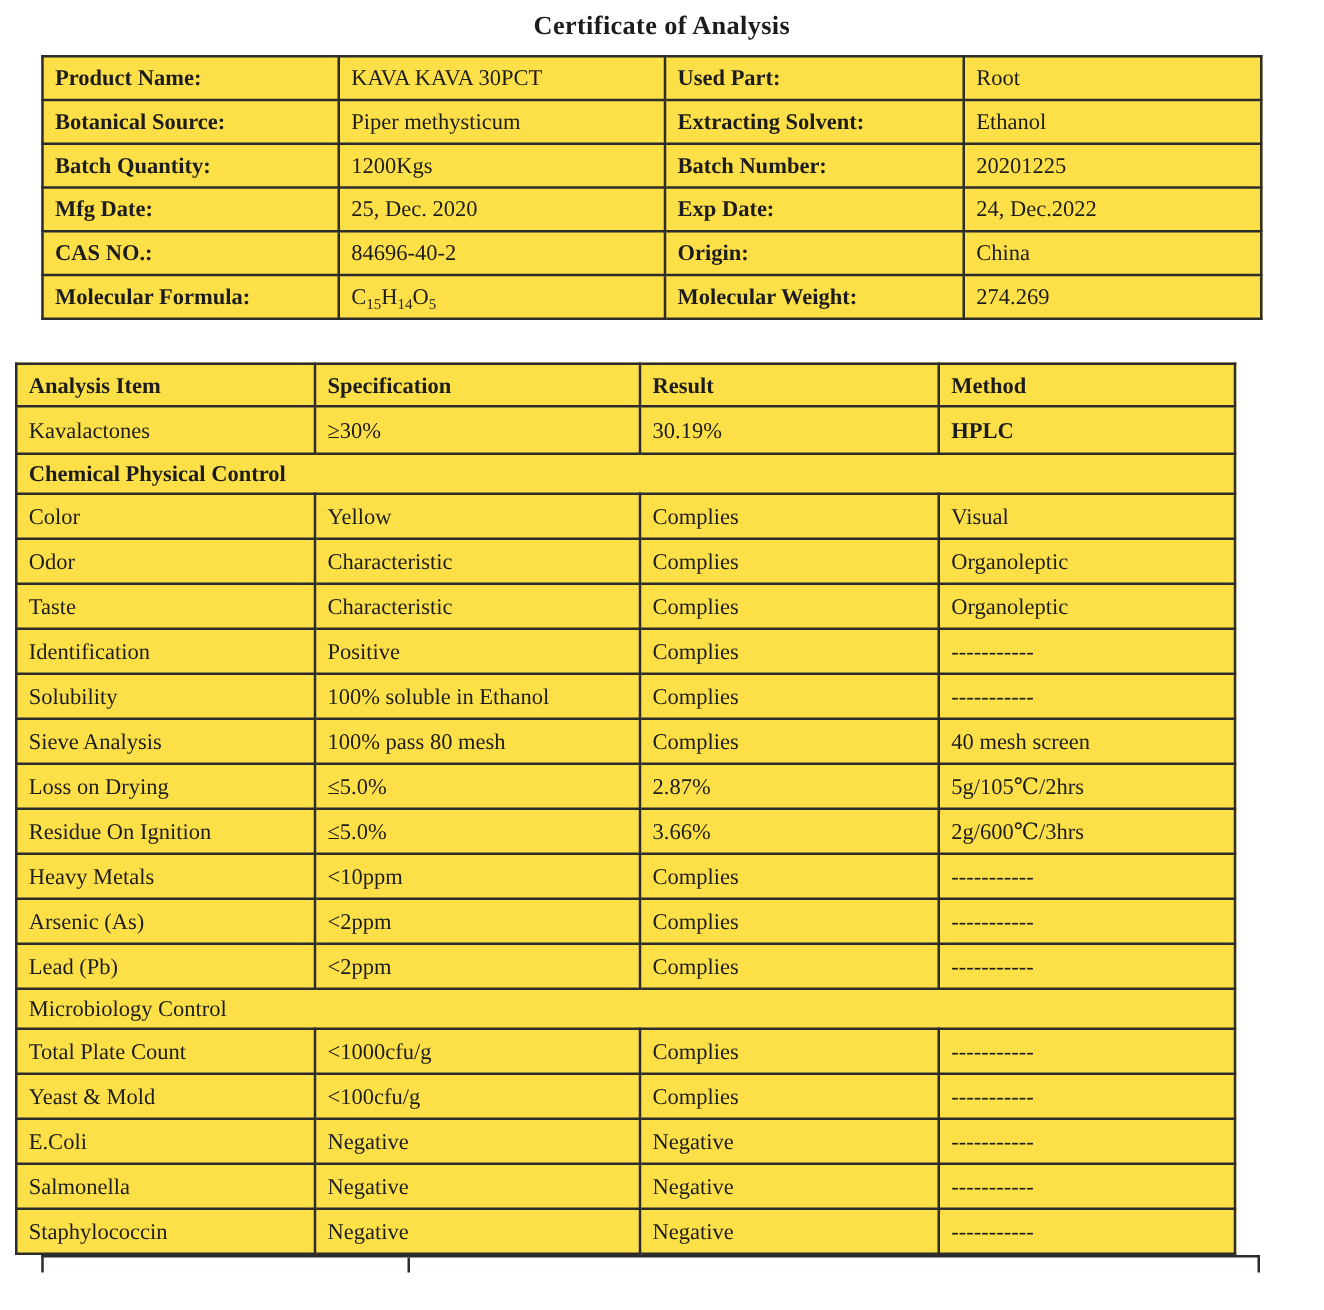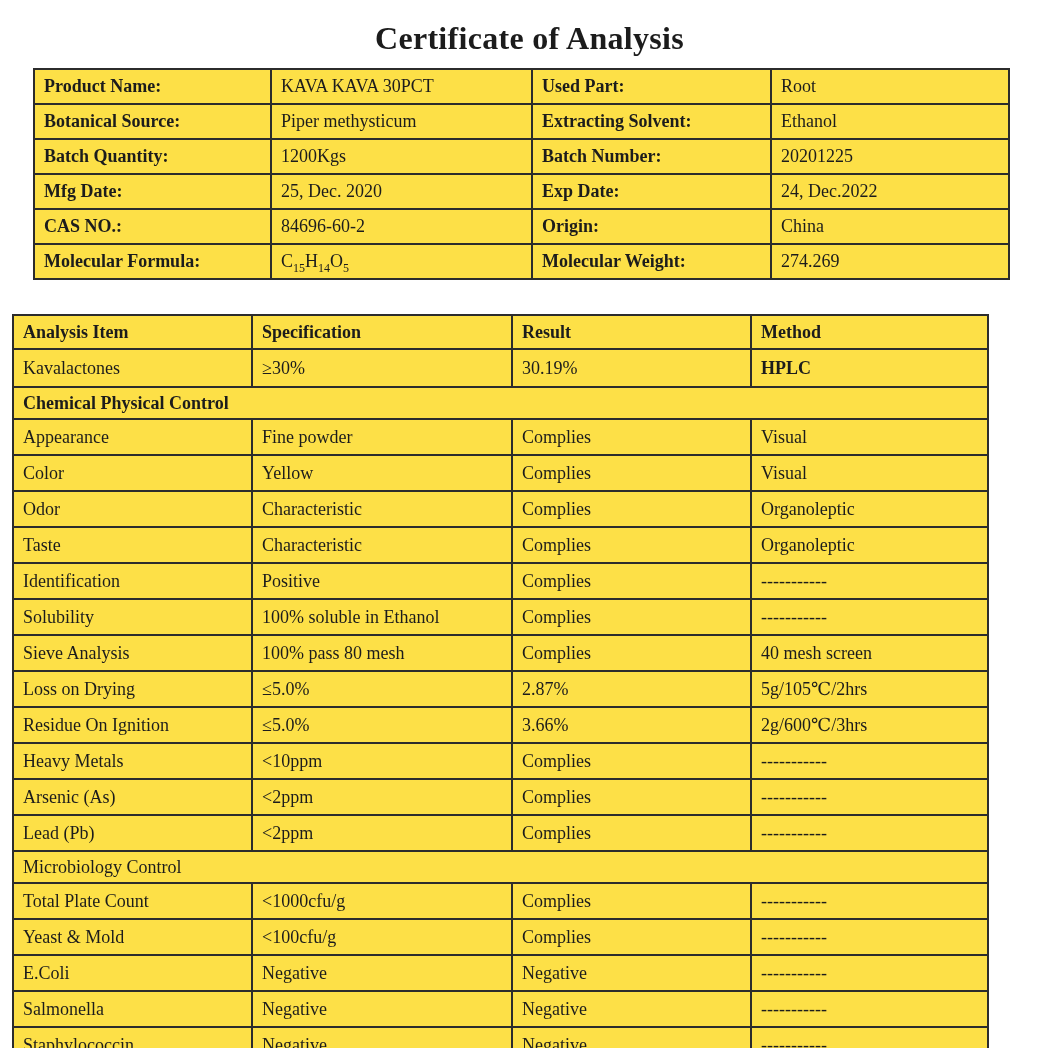--- a/index.html
+++ b/index.html
@@ -10,23 +10,23 @@
   body {
     width: 1059px;
     height: 1048px;
     overflow: hidden;
     font-family: "Liberation Serif", "DejaVu Serif", serif;
     color: #1c1c1c;
     position: relative;
   }
   .page-title {
     text-align: center;
-    font-size: 32px;
+    font-size: 21px;
     font-weight: bold;
-    margin: 12px;
+    margin: 0;
     padding-top: 8px;
     height: 44px;
     letter-spacing: 0.3px;
     box-sizing: border-box;
   }
   table.coa {
     border-collapse: collapse;
     table-layout: fixed;
     margin-left: 33px;
     width: 975px;
@@ -103,21 +103,21 @@
         <td>20201225</td>
       </tr>
       <tr>
         <td class="b">Mfg Date:</td>
         <td>25, Dec. 2020</td>
         <td class="b">Exp Date:</td>
         <td>24, Dec.2022</td>
       </tr>
       <tr>
         <td class="b">CAS NO.:</td>
-        <td>84696-60-2</td>
+        <td>84696-40-2</td>
         <td class="b">Origin:</td>
         <td>China</td>
       </tr>
       <tr>
         <td class="b">Molecular Formula:</td>
         <td><span><span>C</span><sub>15</sub><span>H</span><sub>14</sub><span>O</span><sub>5</sub></span></td>
         <td class="b">Molecular Weight:</td>
         <td>274.269</td>
       </tr>
     </tbody>
@@ -142,26 +142,20 @@
       <tr class="first">
         <td>Kavalactones</td>
         <td>≥30%</td>
         <td>30.19%</td>
         <td class="b">HPLC</td>
       </tr>
       <tr class="section">
         <td class="b" colspan="4">Chemical Physical Control</td>
       </tr>
       <tr>
-        <td>Appearance</td>
-        <td>Fine powder</td>
-        <td>Complies</td>
-        <td>Visual</td>
-      </tr>
-      <tr>
         <td>Color</td>
         <td>Yellow</td>
         <td>Complies</td>
         <td>Visual</td>
       </tr>
       <tr>
         <td>Odor</td>
         <td>Characteristic</td>
         <td>Complies</td>
         <td>Organoleptic</td>

